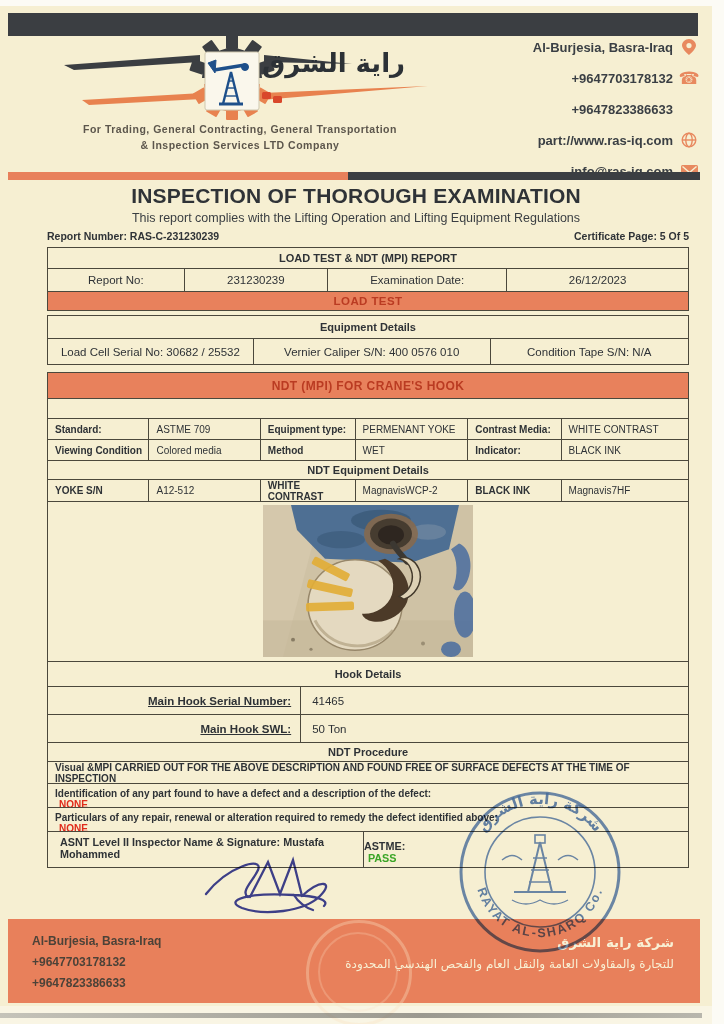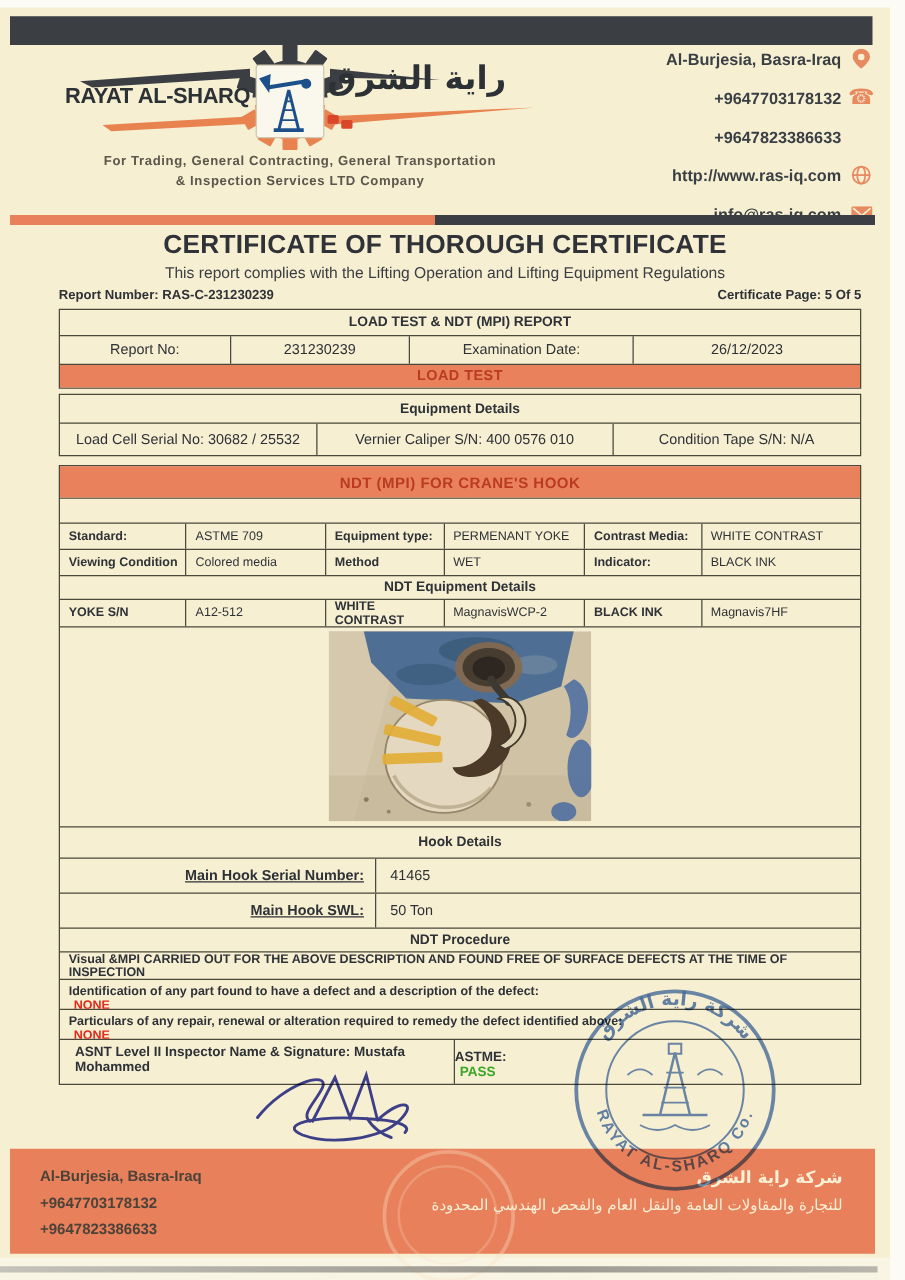--- a/index.html
+++ b/index.html
@@ -94,21 +94,20 @@
         <line x1="-4" y1="3" x2="2" y2="3" stroke-width="1.4"></line>
         <line x1="-18" y1="-8" x2="13" y2="-13" stroke-width="3.4"></line>
         <polygon points="-24,-15 -16,-18 -17,-5"></polygon>
         <circle cx="13" cy="-11" r="3.5"></circle>
         <line x1="-13" y1="26" x2="11" y2="26" stroke-width="3"></line>
       </g>
       <rect x="30" y="14" width="9" height="7" rx="1.5" fill="#d9472b"></rect>
       <rect x="41" y="18" width="9" height="7" rx="1.5" fill="#d9472b"></rect>
     </g>
   </svg>
-  <div class="abs" id="company-en">RAYAT AL-SHARQ</div>
   <div class="abs" id="company-ar" dir="rtl">راية الشرق</div>
   <div class="abs" id="tagline">
     <div>For Trading, General Contracting, General Transportation</div>
     <div>&amp; Inspection Services LTD Company</div>
   </div>
 
   <div class="abs" id="contact">
     <div class="c-row">
       <span>Al-Burjesia, Basra-Iraq</span>
       <span class="c-ico">
@@ -119,21 +118,21 @@
     </div>
     <div class="c-row">
       <span>+9647703178132</span>
       <span class="c-ico" style="color:#e8895f;font-size:17px;">☎</span>
     </div>
     <div class="c-row">
       <span>+9647823386633</span>
       <span class="c-ico"></span>
     </div>
     <div class="c-row">
-      <span>http://www.ras-iq.com</span>
+      <span>part://www.ras-iq.com</span>
       <span class="c-ico">
         <svg width="16" height="16" viewBox="0 0 16 16">
             <g stroke="#e8895f" fill="none" stroke-width="1.4">
               <circle cx="8" cy="8" r="6.8"></circle>
               <ellipse cx="8" cy="8" rx="3.2" ry="6.8"></ellipse>
               <line x1="1.2" y1="8" x2="14.8" y2="8"></line>
             </g>
           </svg>
       </span>
     </div>
@@ -144,21 +143,21 @@
             <rect x="0" y="0" width="17" height="13" rx="1.5" fill="#e8895f"></rect>
             <polyline points="1.5,1.5 8.5,7.5 15.5,1.5" fill="none" stroke="#f6efd2" stroke-width="1.4"></polyline>
           </svg>
       </span>
     </div>
   </div>
 
   <div class="abs" id="div-orange"></div>
   <div class="abs" id="div-dark"></div>
 
-  <div class="abs" id="title">CERTIFICATE OF THOROUGH CERTIFICATE</div>
+  <div class="abs" id="title">INSPECTION OF THOROUGH EXAMINATION</div>
   <div class="abs" id="subtitle">This report complies with the Lifting Operation and Lifting Equipment Regulations</div>
 
   <div class="abs" id="content">
     <div id="meta">
       <span>Report Number: RAS-C-231230239</span>
       <span>Certificate Page: 5 Of 5</span>
     </div>
 
     <div class="tbl">
       <div class="trow first" style="height:20px;">

